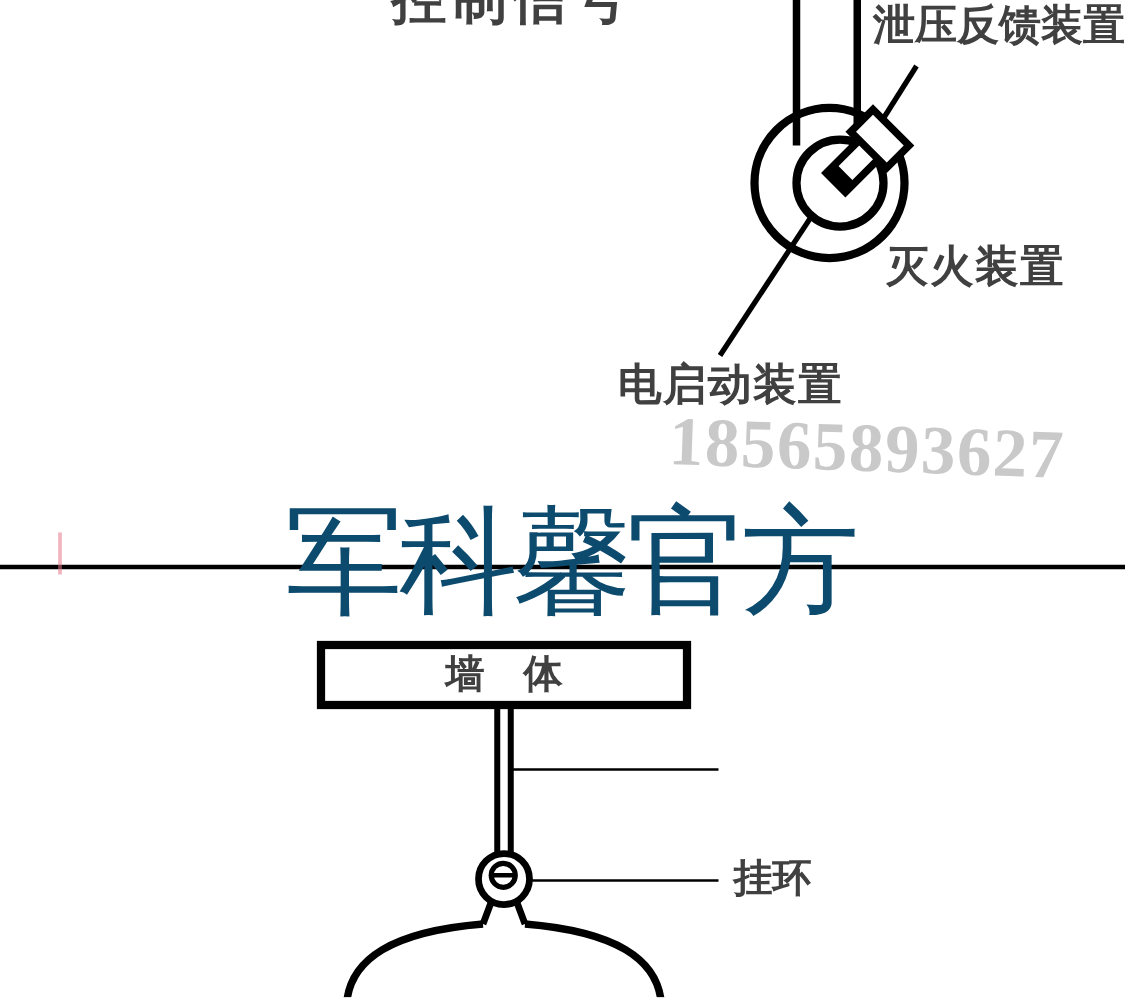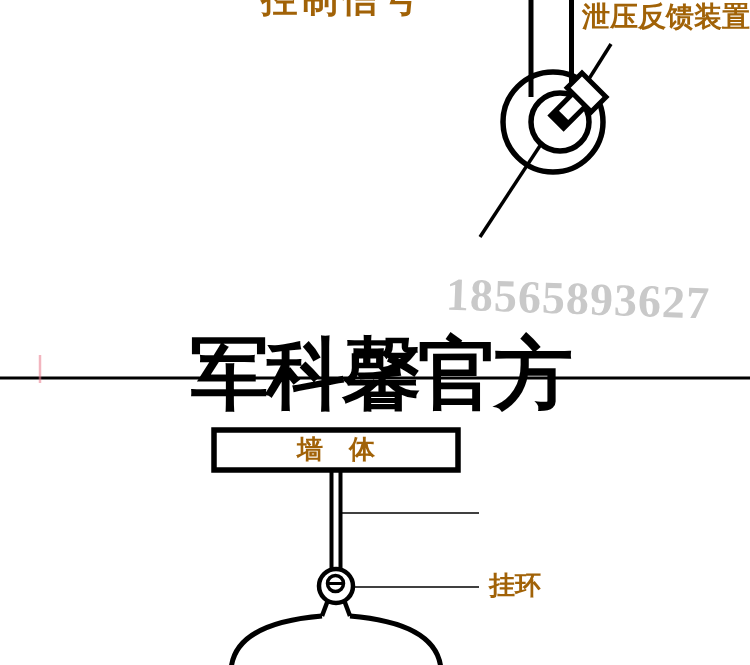--- a/index.html
+++ b/index.html
@@ -1,32 +1,32 @@
 <!DOCTYPE html>
 <html><head>
 <meta charset="utf-8">
 <style>
   html,body{margin:0;padding:0;background:#ffffff;}
   #screen{
     position:relative;width:750px;height:665px;overflow:hidden;background:#ffffff;
     font-family:"Liberation Sans","DejaVu Sans",sans-serif;color:#000;
   }
-  .lbl{position:absolute;font-weight:700;color:#a16207;white-space:nowrap;line-height:1.05;}
+  .lbl{position:absolute;font-weight:700;color:#404040;white-space:nowrap;line-height:1.05;}
   #control-signal{left:261px;top:-20px;font-size:37px;letter-spacing:3px;}
   #relief-label{left:582px;top:2px;font-size:28px;letter-spacing:0px;}
   #ext-label{left:590px;top:163px;font-size:29px;letter-spacing:1px;}
   #estart-label{left:412px;top:242px;font-size:29px;letter-spacing:1px;}
   #caption{left:154px;top:295px;font-size:38px;letter-spacing:-0.5px;z-index:4;}
   #phone-wm{
     position:absolute;left:446px;top:272px;font-family:"Liberation Serif","DejaVu Serif",serif;
     font-size:46px;font-weight:700;color:#c9c9c9;letter-spacing:1px;transform:rotate(2deg);
     z-index:2;white-space:nowrap;
   }
   #brand-wm{
-    position:absolute;left:190px;top:334px;font-size:79px;font-weight:700;color:#000000;
+    position:absolute;left:190px;top:334px;font-size:79px;font-weight:400;color:#0c4a6e;
     letter-spacing:-3px;z-index:5;white-space:nowrap;line-height:1.0;
   }
   #wall-label{left:212px;top:436px;width:248px;text-align:center;font-size:26px;z-index:6;font-family:Liberation Serif, serif;}
   #screw-label{left:484px;top:498px;font-size:26px;z-index:6;}
   #ring-label{left:489px;top:572px;font-size:26px;z-index:6;}
   #draw{position:absolute;left:0;top:0;z-index:3;}
 </style>
 </head>
 <body>
 
@@ -70,18 +70,20 @@
 
     <path d="M 231 670 C 233 639 262 621 322 616" fill="none" stroke="#000" stroke-width="5"></path>
     <path d="M 441 670 C 439 639 410 621 350 616" fill="none" stroke="#000" stroke-width="5"></path>
   </svg>
 
   <div id="phone-wm">18565893627</div>
   <div id="brand-wm">军科馨官方</div>
 
   <div class="lbl" id="control-signal">控制信号</div>
   <div class="lbl" id="relief-label">泄压反馈装置</div>
+  <div class="lbl" id="ext-label">灭火装置</div>
+  <div class="lbl" id="estart-label">电启动装置</div>
 
 
   <div class="lbl" id="wall-label">墙　体</div>
   <div class="lbl" id="ring-label">挂环</div>
 
 </div>
 
 </body></html>

